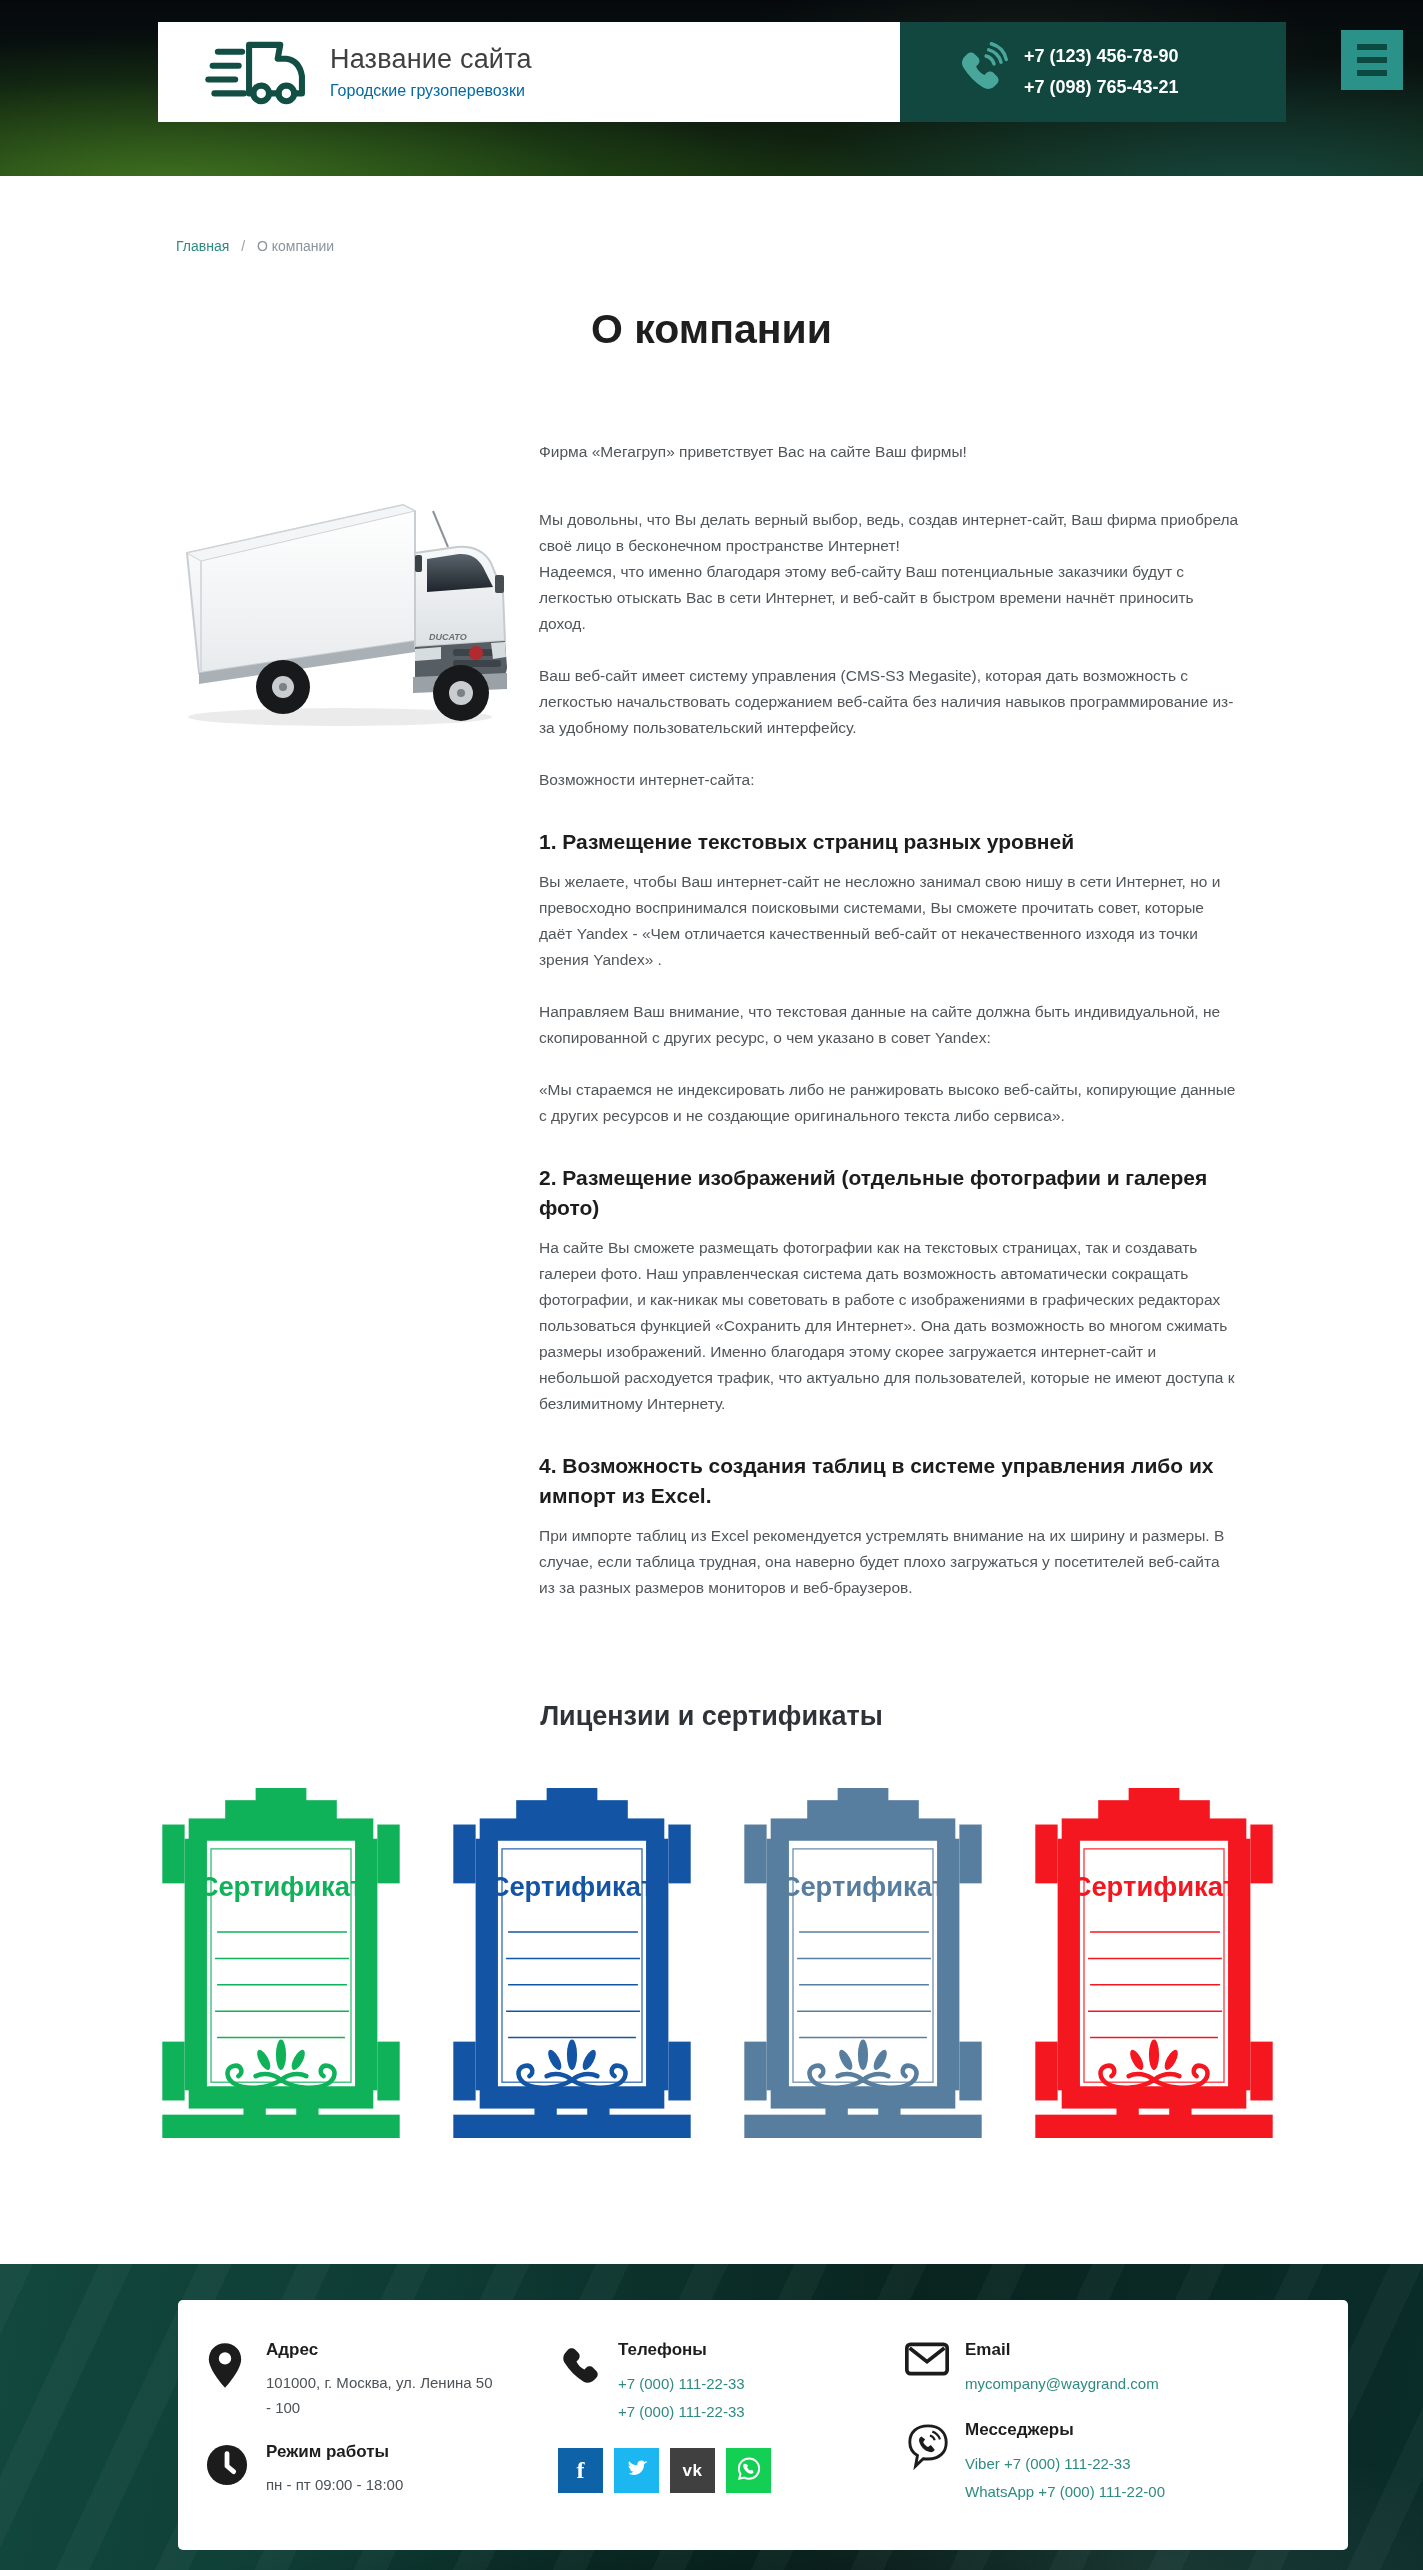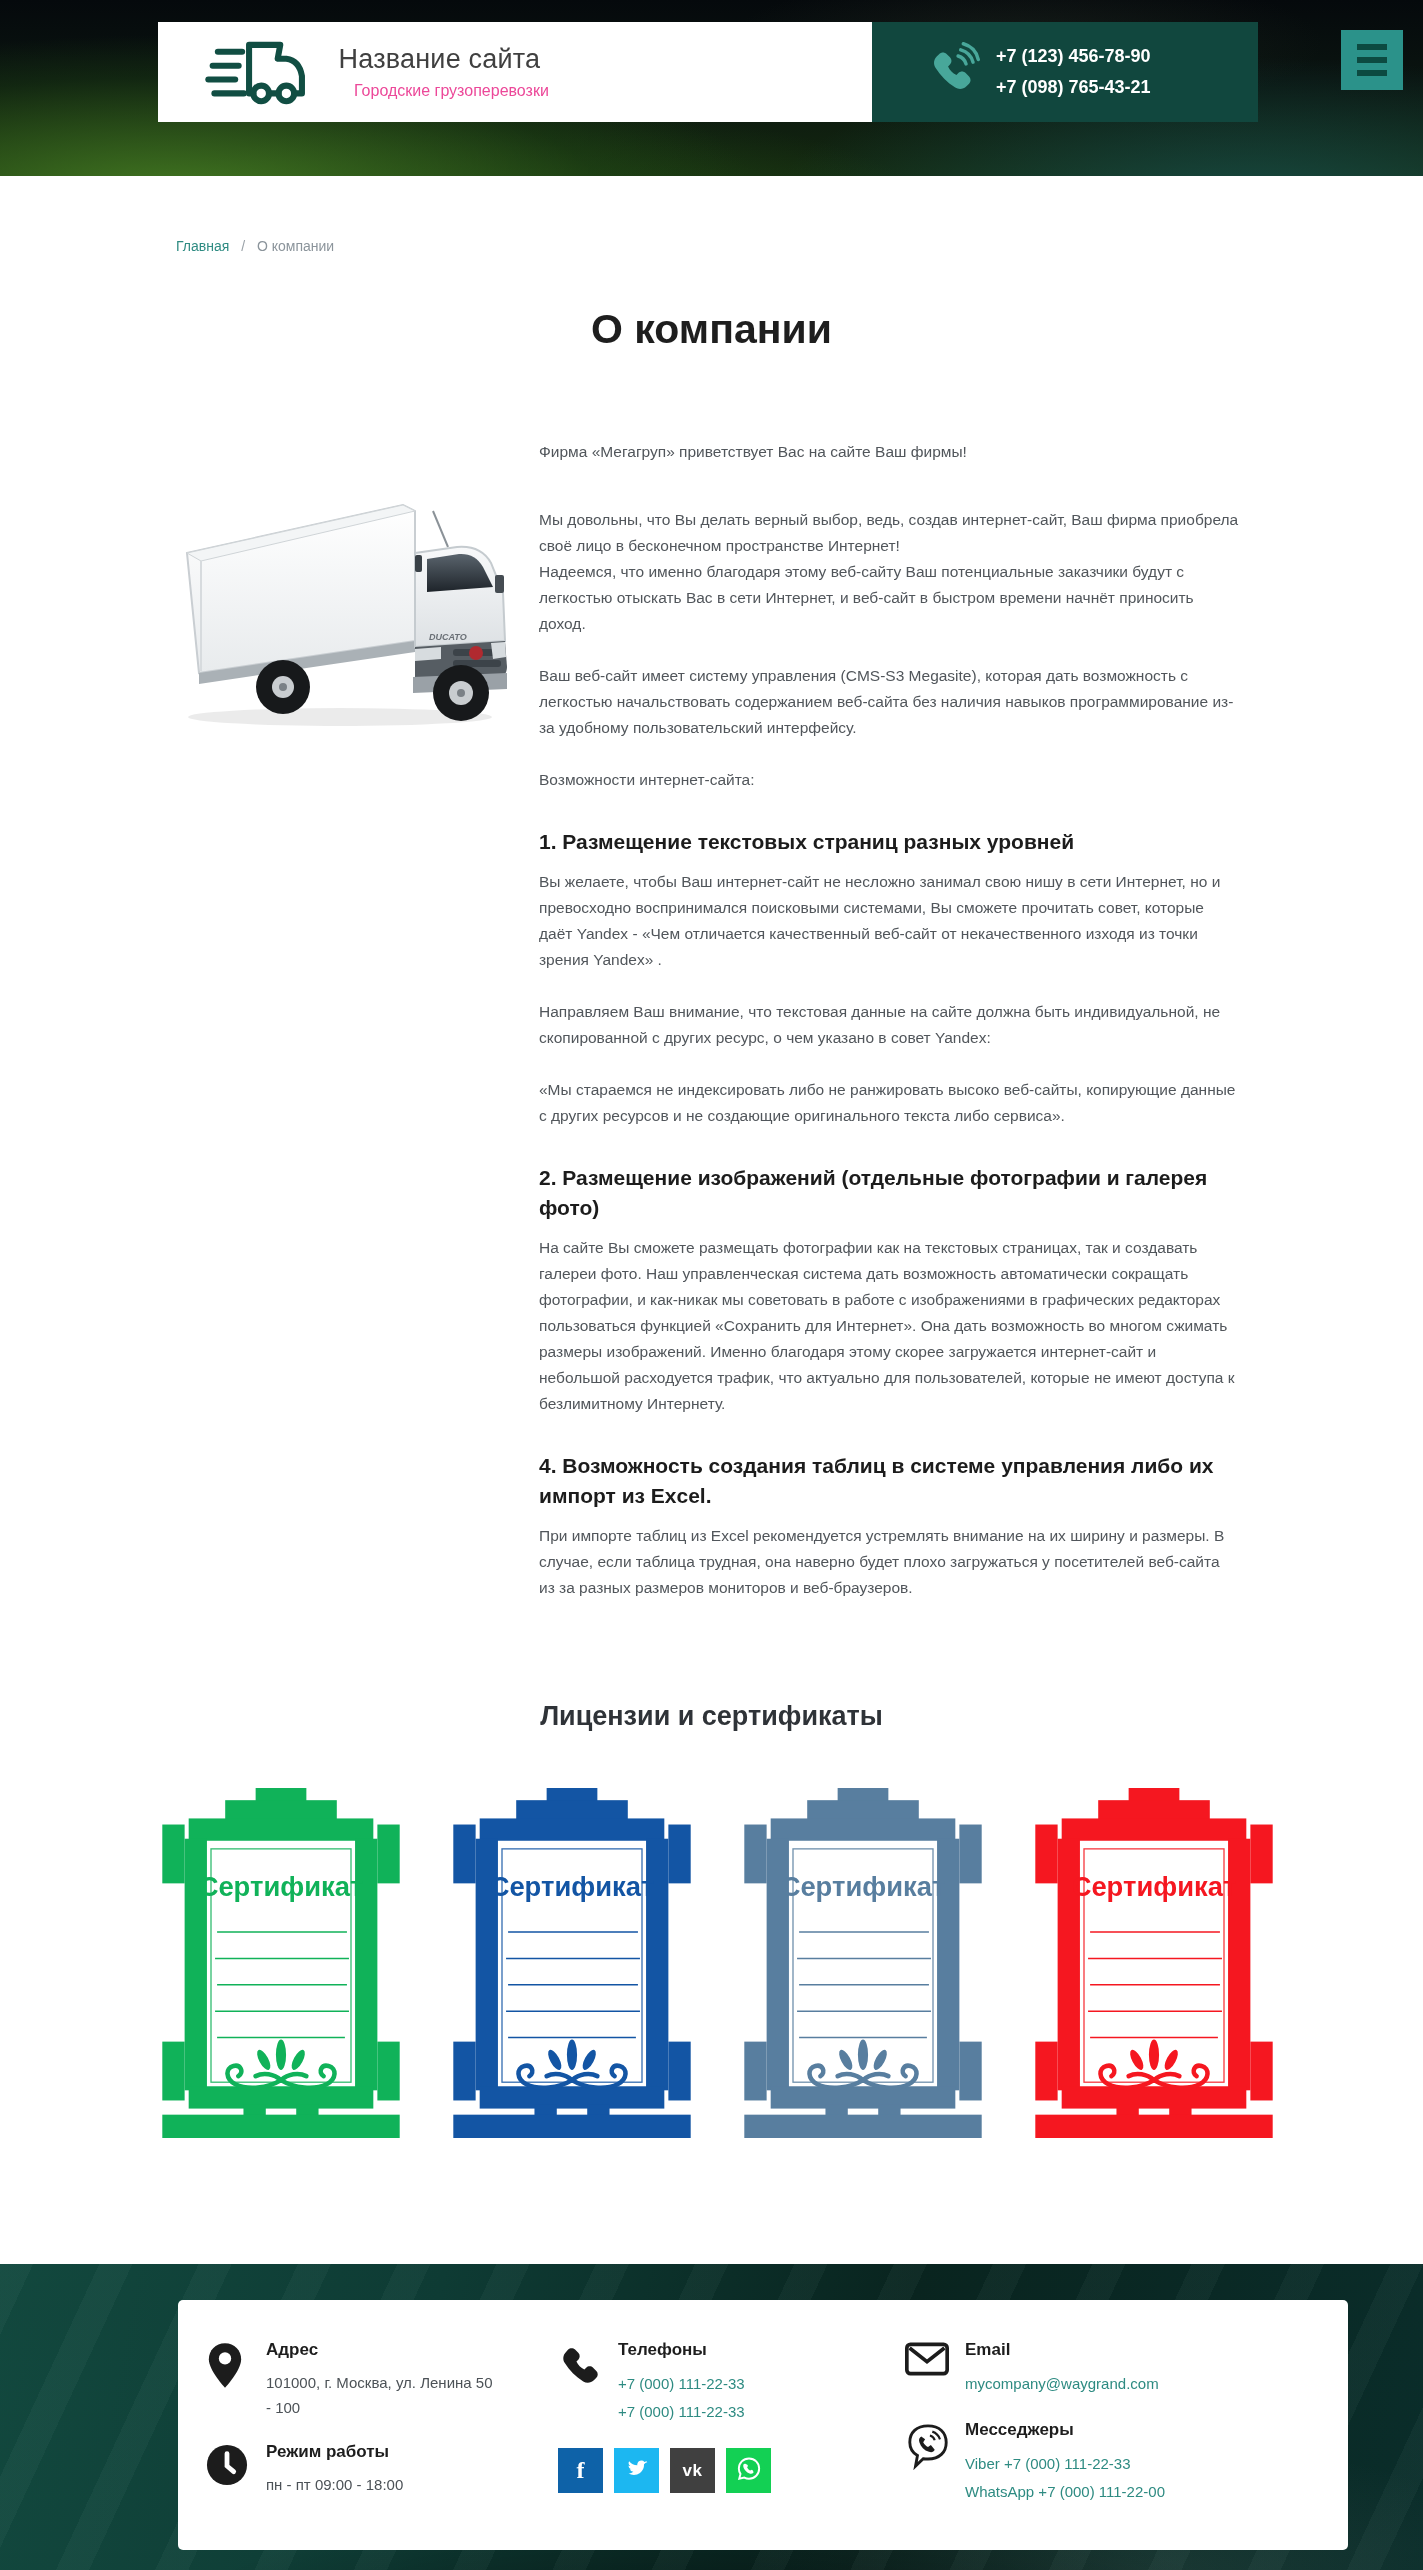--- a/index.html
+++ b/index.html
@@ -22,24 +22,24 @@
     position:absolute; left:158px; top:22px; width:742px; height:100px;
     background:#fff; display:flex; align-items:center; padding-left:46px;
   }
   .logo-card::after{
     content:""; position:absolute; right:-30px; top:0; width:0; height:0;
     border-top:50px solid transparent; border-bottom:50px solid transparent;
     border-left:30px solid #fff;
   }
   .logo-text{ margin-left:22px; }
   .site-name{ font-size:27px; font-weight:normal; color:#404040; letter-spacing:.2px;text-align:center; }
-  .site-tagline{ font-size:16px; color:#ec4899; margin-top:7px;margin-left:24px; }
+  .site-tagline{ font-size:16px; color:#0369a1; margin-top:7px; }
 
   .phone-panel{
-    position:absolute; left:872px; top:22px; width:386px; height:100px;
+    position:absolute; left:900px; top:22px; width:386px; height:100px;
     background:#11473e; display:flex; align-items:center; padding-left:52px; gap:16px;
   }
   .phone-numbers{ color:#fff; font-size:18px; font-weight:bold; line-height:31px; }
   .phone-numbers a{ color:#fff; display:block; }
 
   .hamburger{
     position:absolute; left:1341px; top:30px; width:62px; height:60px;
     background:#2b928a; border:none; cursor:pointer;
     display:flex; flex-direction:column; justify-content:center; align-items:center; gap:7px;
   }

